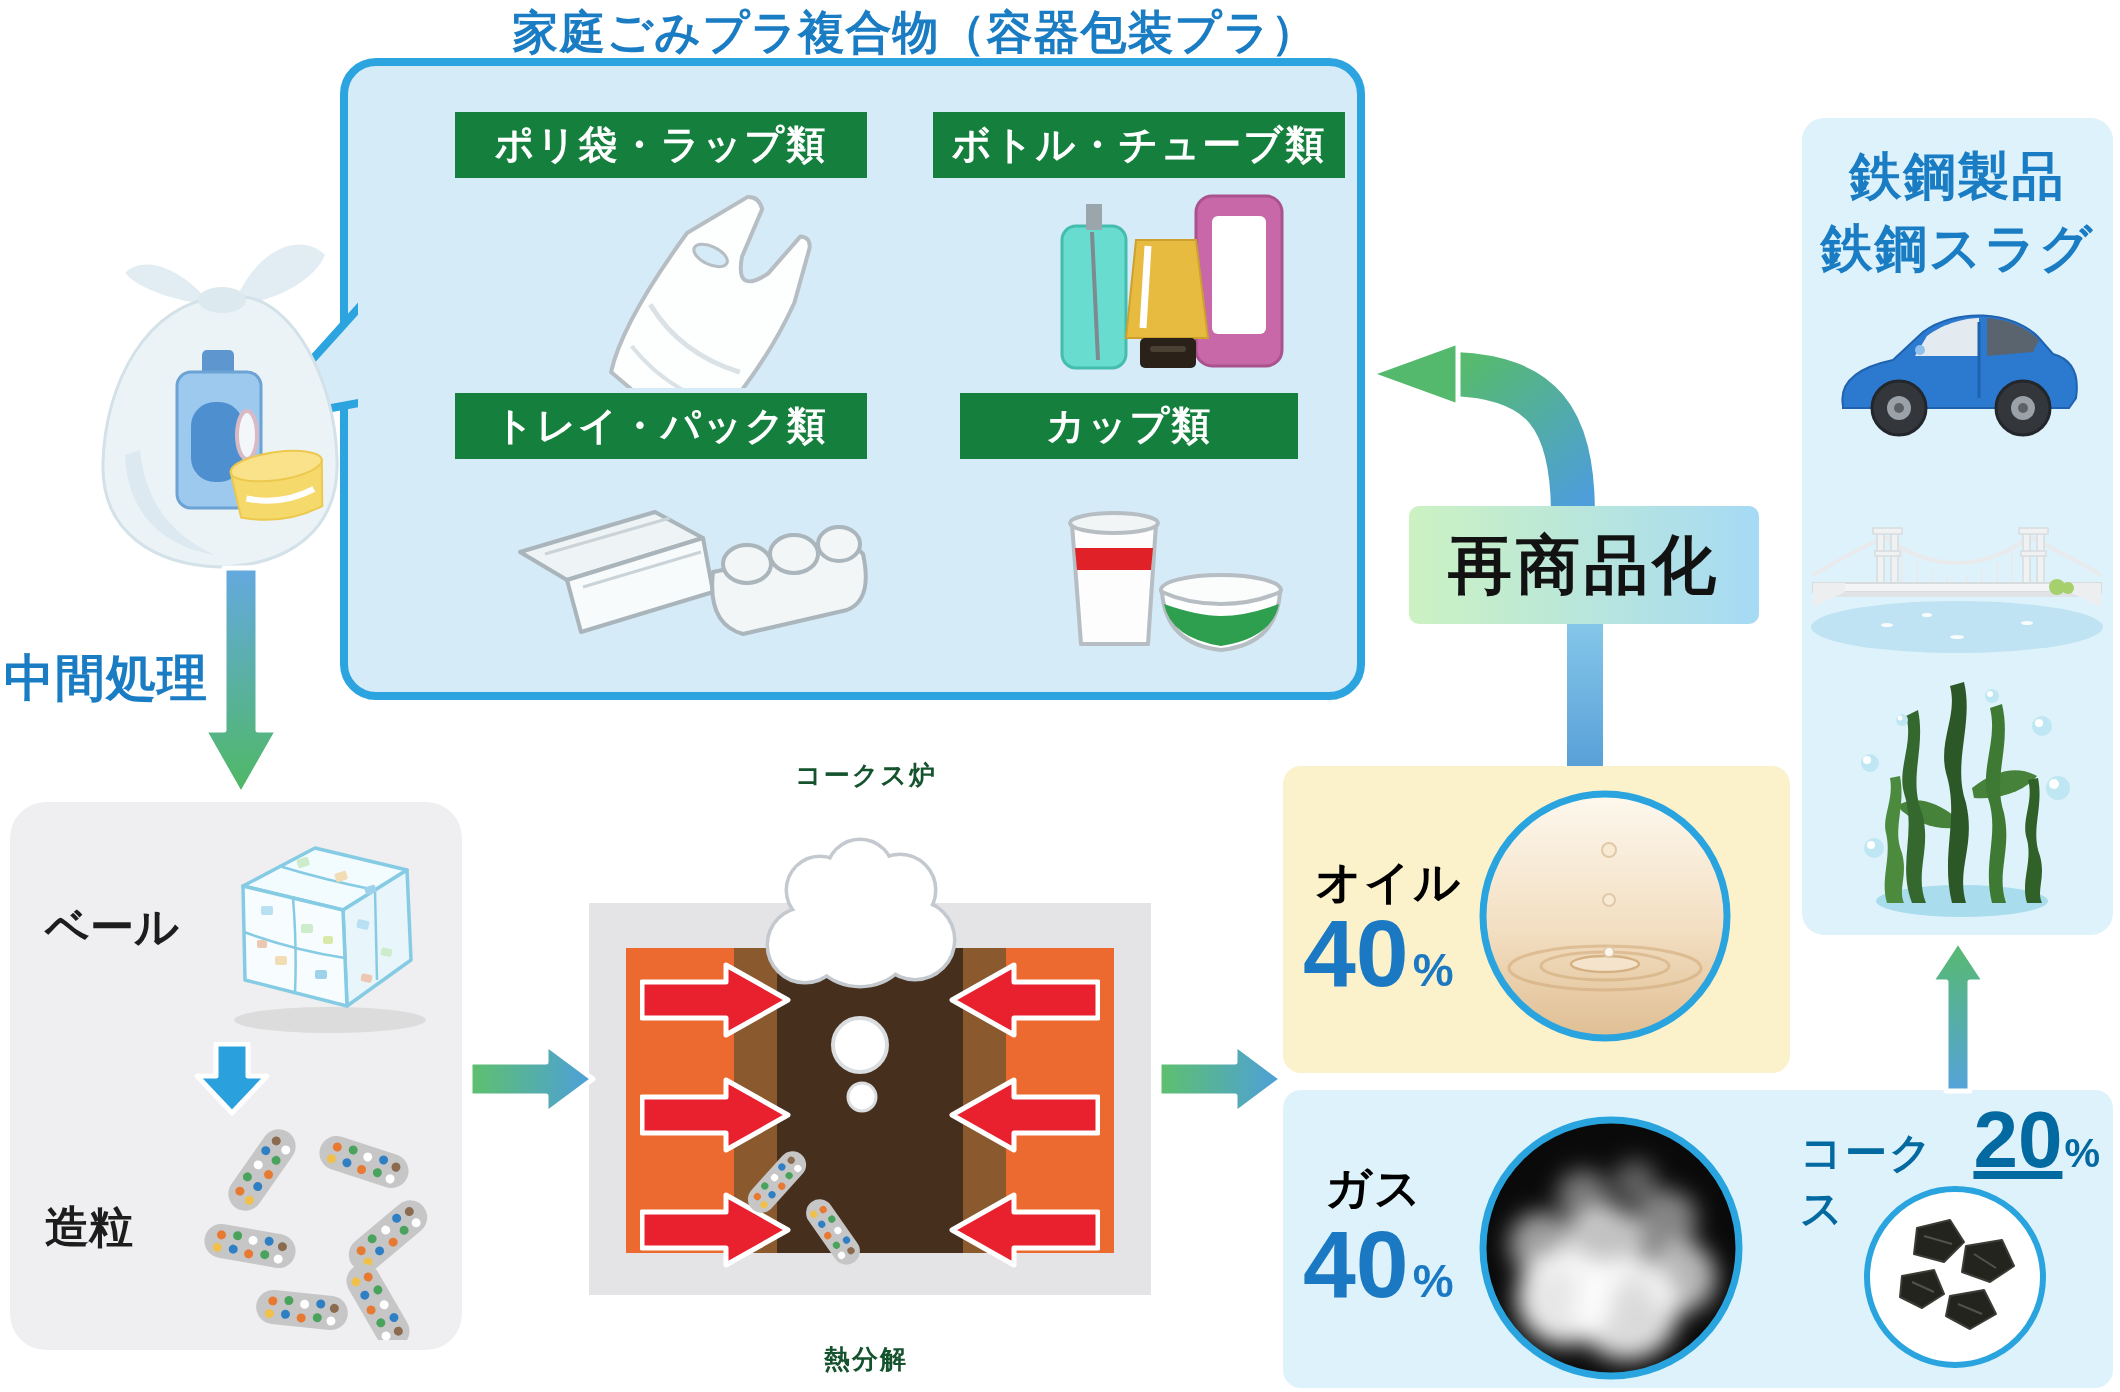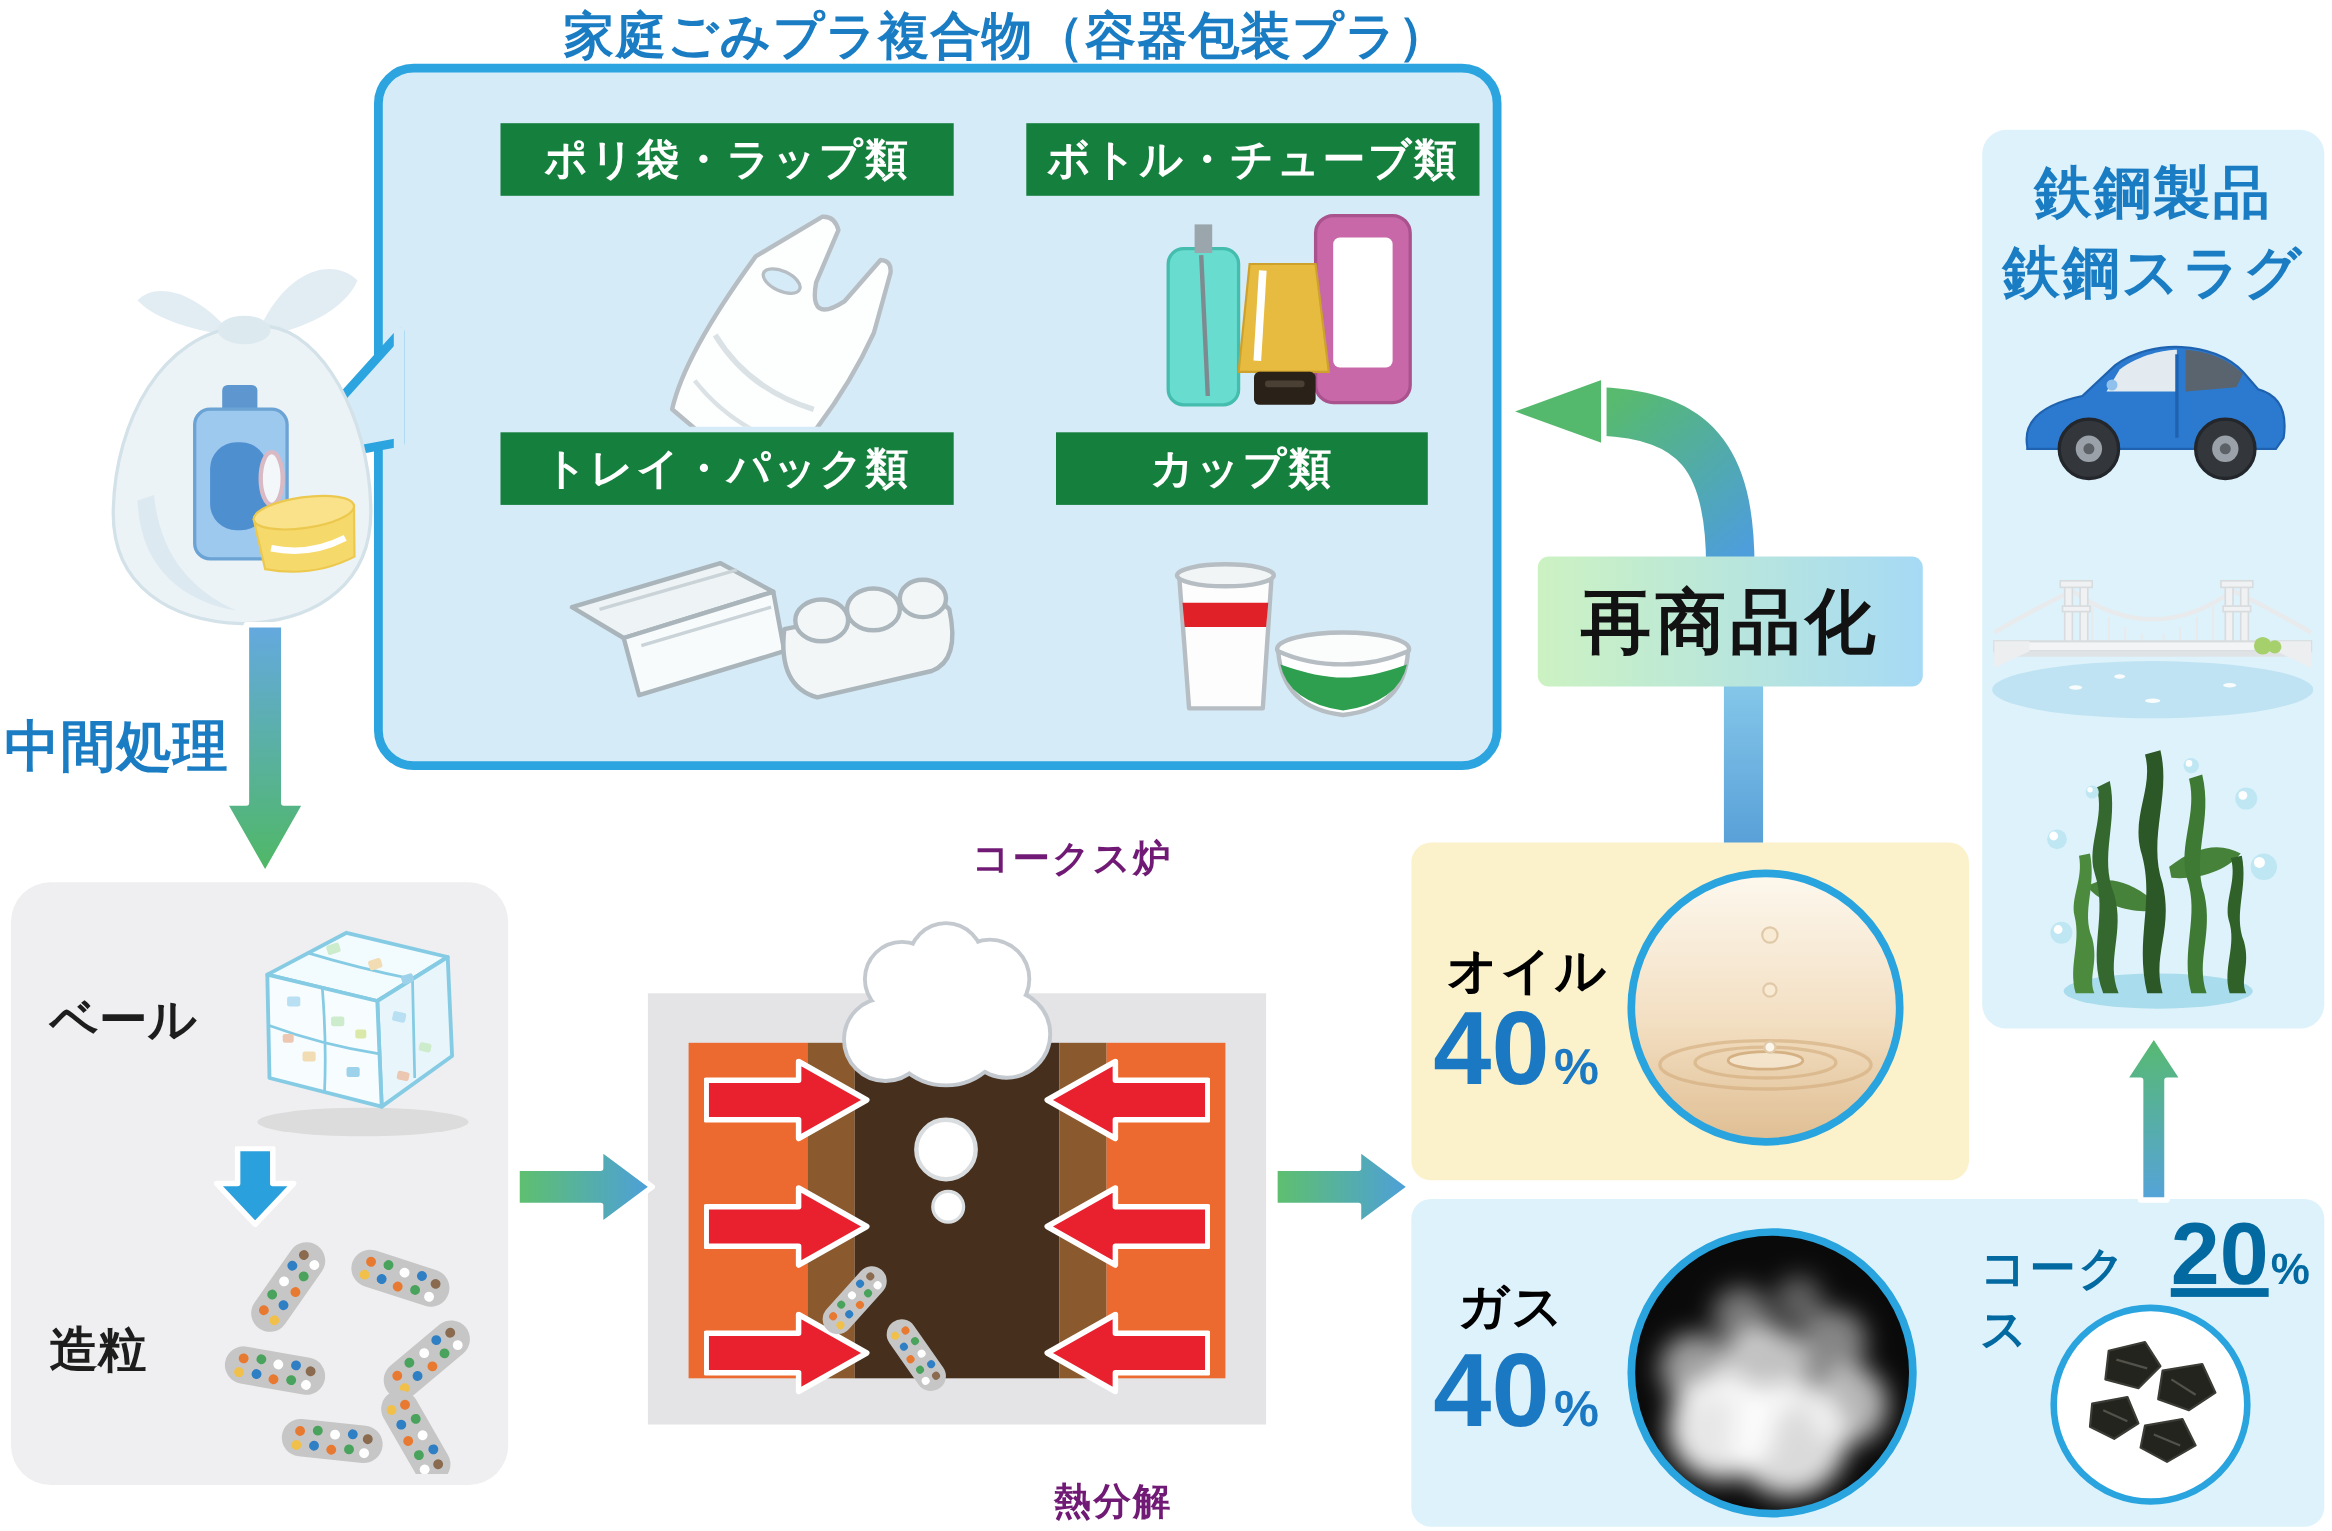--- a/index.html
+++ b/index.html
@@ -4,28 +4,28 @@
 <style>
   html,body{margin:0;padding:0;background:#ffffff;}
   .canvas{position:relative;width:2120px;height:1392px;background:#ffffff;overflow:hidden;
           font-family:"Liberation Sans","DejaVu Sans",sans-serif;}
   .abs{position:absolute;}
   .title{font-size:46px;font-weight:800;color:#1a7dc4;text-align:center;letter-spacing:1px;}
   .bubble{background:#d5ebf8;border:8px solid #2ba4df;border-radius:36px;}
   .cat-label{background:#15803d;color:#ffffff;font-size:39px;font-weight:700;
              display:flex;align-items:center;justify-content:center;letter-spacing:2px;}
   .blue-head{font-size:50px;font-weight:800;color:#1a7dc4;letter-spacing:1px;text-align:center;}
-  .black-head{font-size:34px;font-weight:800;color:#701a75;text-align:right;letter-spacing:2px;}
+  .black-head{font-size:26px;font-weight:800;color:#14532d;text-align:center;letter-spacing:2px;}
   .gray-box{background:#efeff1;border-radius:36px;}
   .inner-label{font-size:44px;font-weight:800;color:#1d1d1d;}
   .oven-frame{background:#e4e4e6;}
   .band{position:absolute;top:45px;height:305px;}
   .recommerce{background:linear-gradient(90deg,#ccf2c2,#a6daf5);border-radius:10px;
               display:flex;align-items:center;justify-content:center;
-              font-size:64px;font-weight:800;color:#121212;letter-spacing:4px;}
+              font-size:64px;font-weight:800;color:#121212;letter-spacing:4px;margin-left:11px;}
   .stem{background:linear-gradient(180deg,#85c7ea,#58a0d8);border:5px solid #ffffff;box-sizing:border-box;border-radius:2px;}
   .card-yellow{background:#fbf2cc;border-radius:18px;}
   .card-blue{background:#def2fb;border-radius:18px;}
   .out-label{font-size:46px;font-weight:800;color:#000000;letter-spacing:2px;}
   .pct-row{display:flex;align-items:baseline;color:#1a79c2;font-weight:700;}
   .pct-num{font-size:95px;line-height:1.02;}
   .pct-unit{font-size:46px;margin-left:4px;}
   .coke-row{display:flex;align-items:baseline;justify-content:center;color:#0369a1;font-weight:800;}
   .coke-name{font-size:42px;letter-spacing:2px;}
   .coke-num{font-size:80px;line-height:1;margin-left:14px;text-decoration:underline;}

